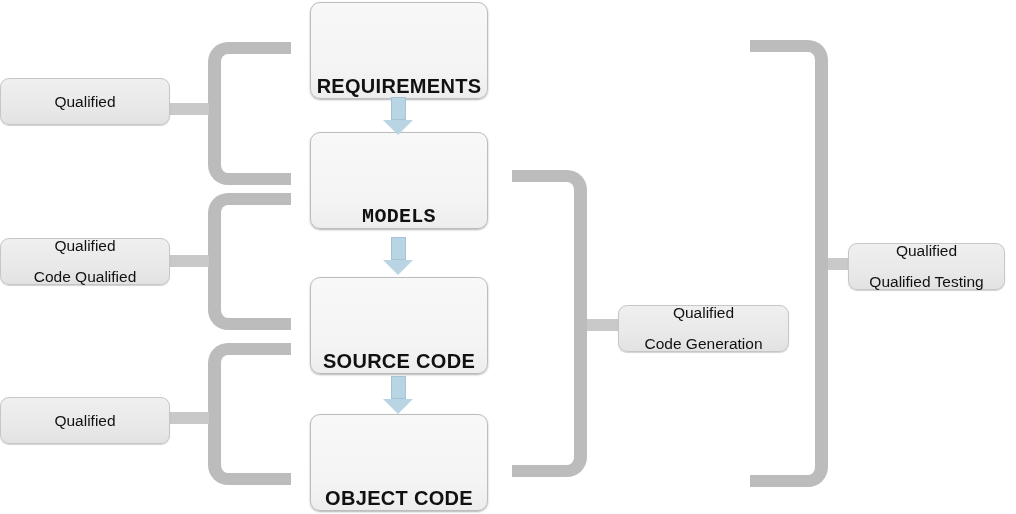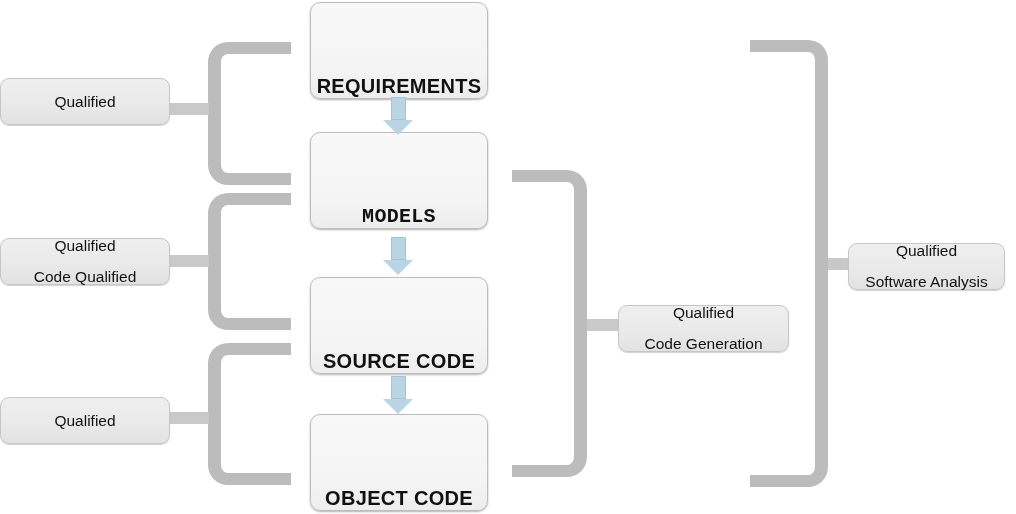--- a/index.html
+++ b/index.html
@@ -114,16 +114,16 @@
   <div class="pill" style="left:0;top:397px;width:168px;height:45px;">
     <span>Qualified</span>
   </div>
 
   <div class="pill" style="left:618px;top:305px;width:169px;height:45px;">
     <span>Qualified</span>
     <span>Code Generation</span>
   </div>
   <div class="pill" style="left:848px;top:243px;width:155px;height:45px;">
     <span>Qualified</span>
-    <span>Software Analysis</span>
+    <span>Qualified Testing</span>
   </div>
 
 </div>
 
 </body></html>

